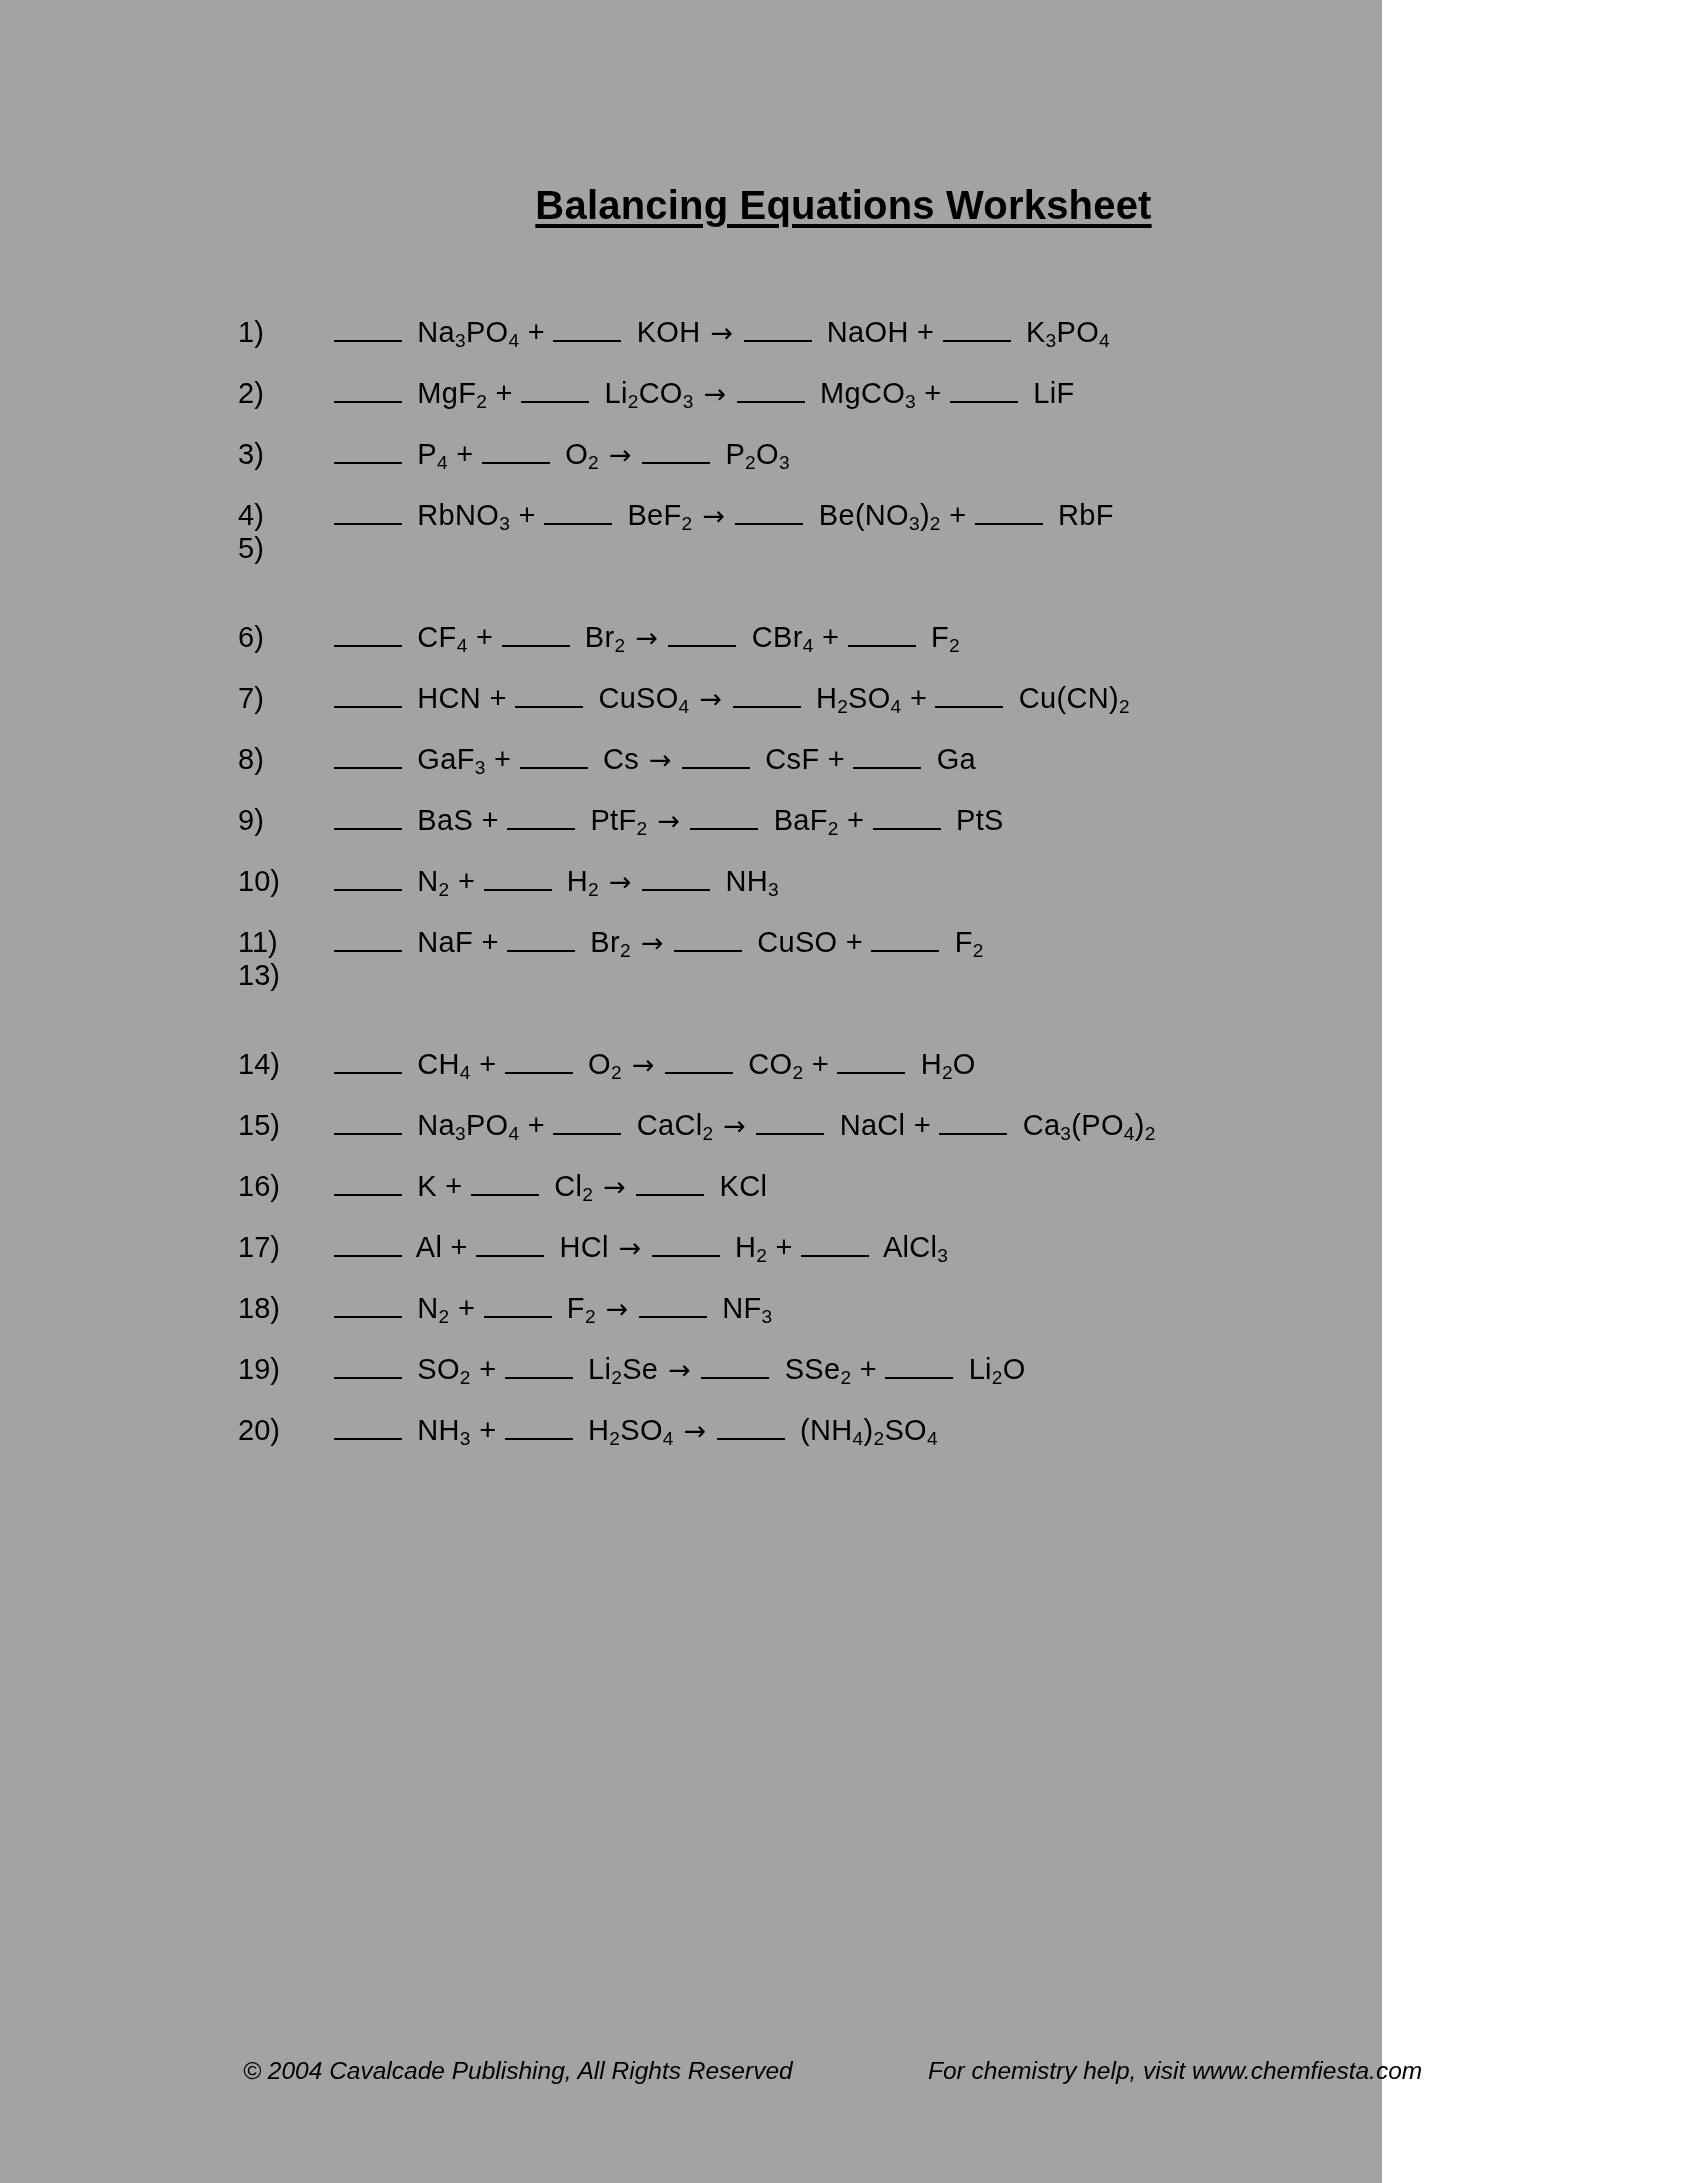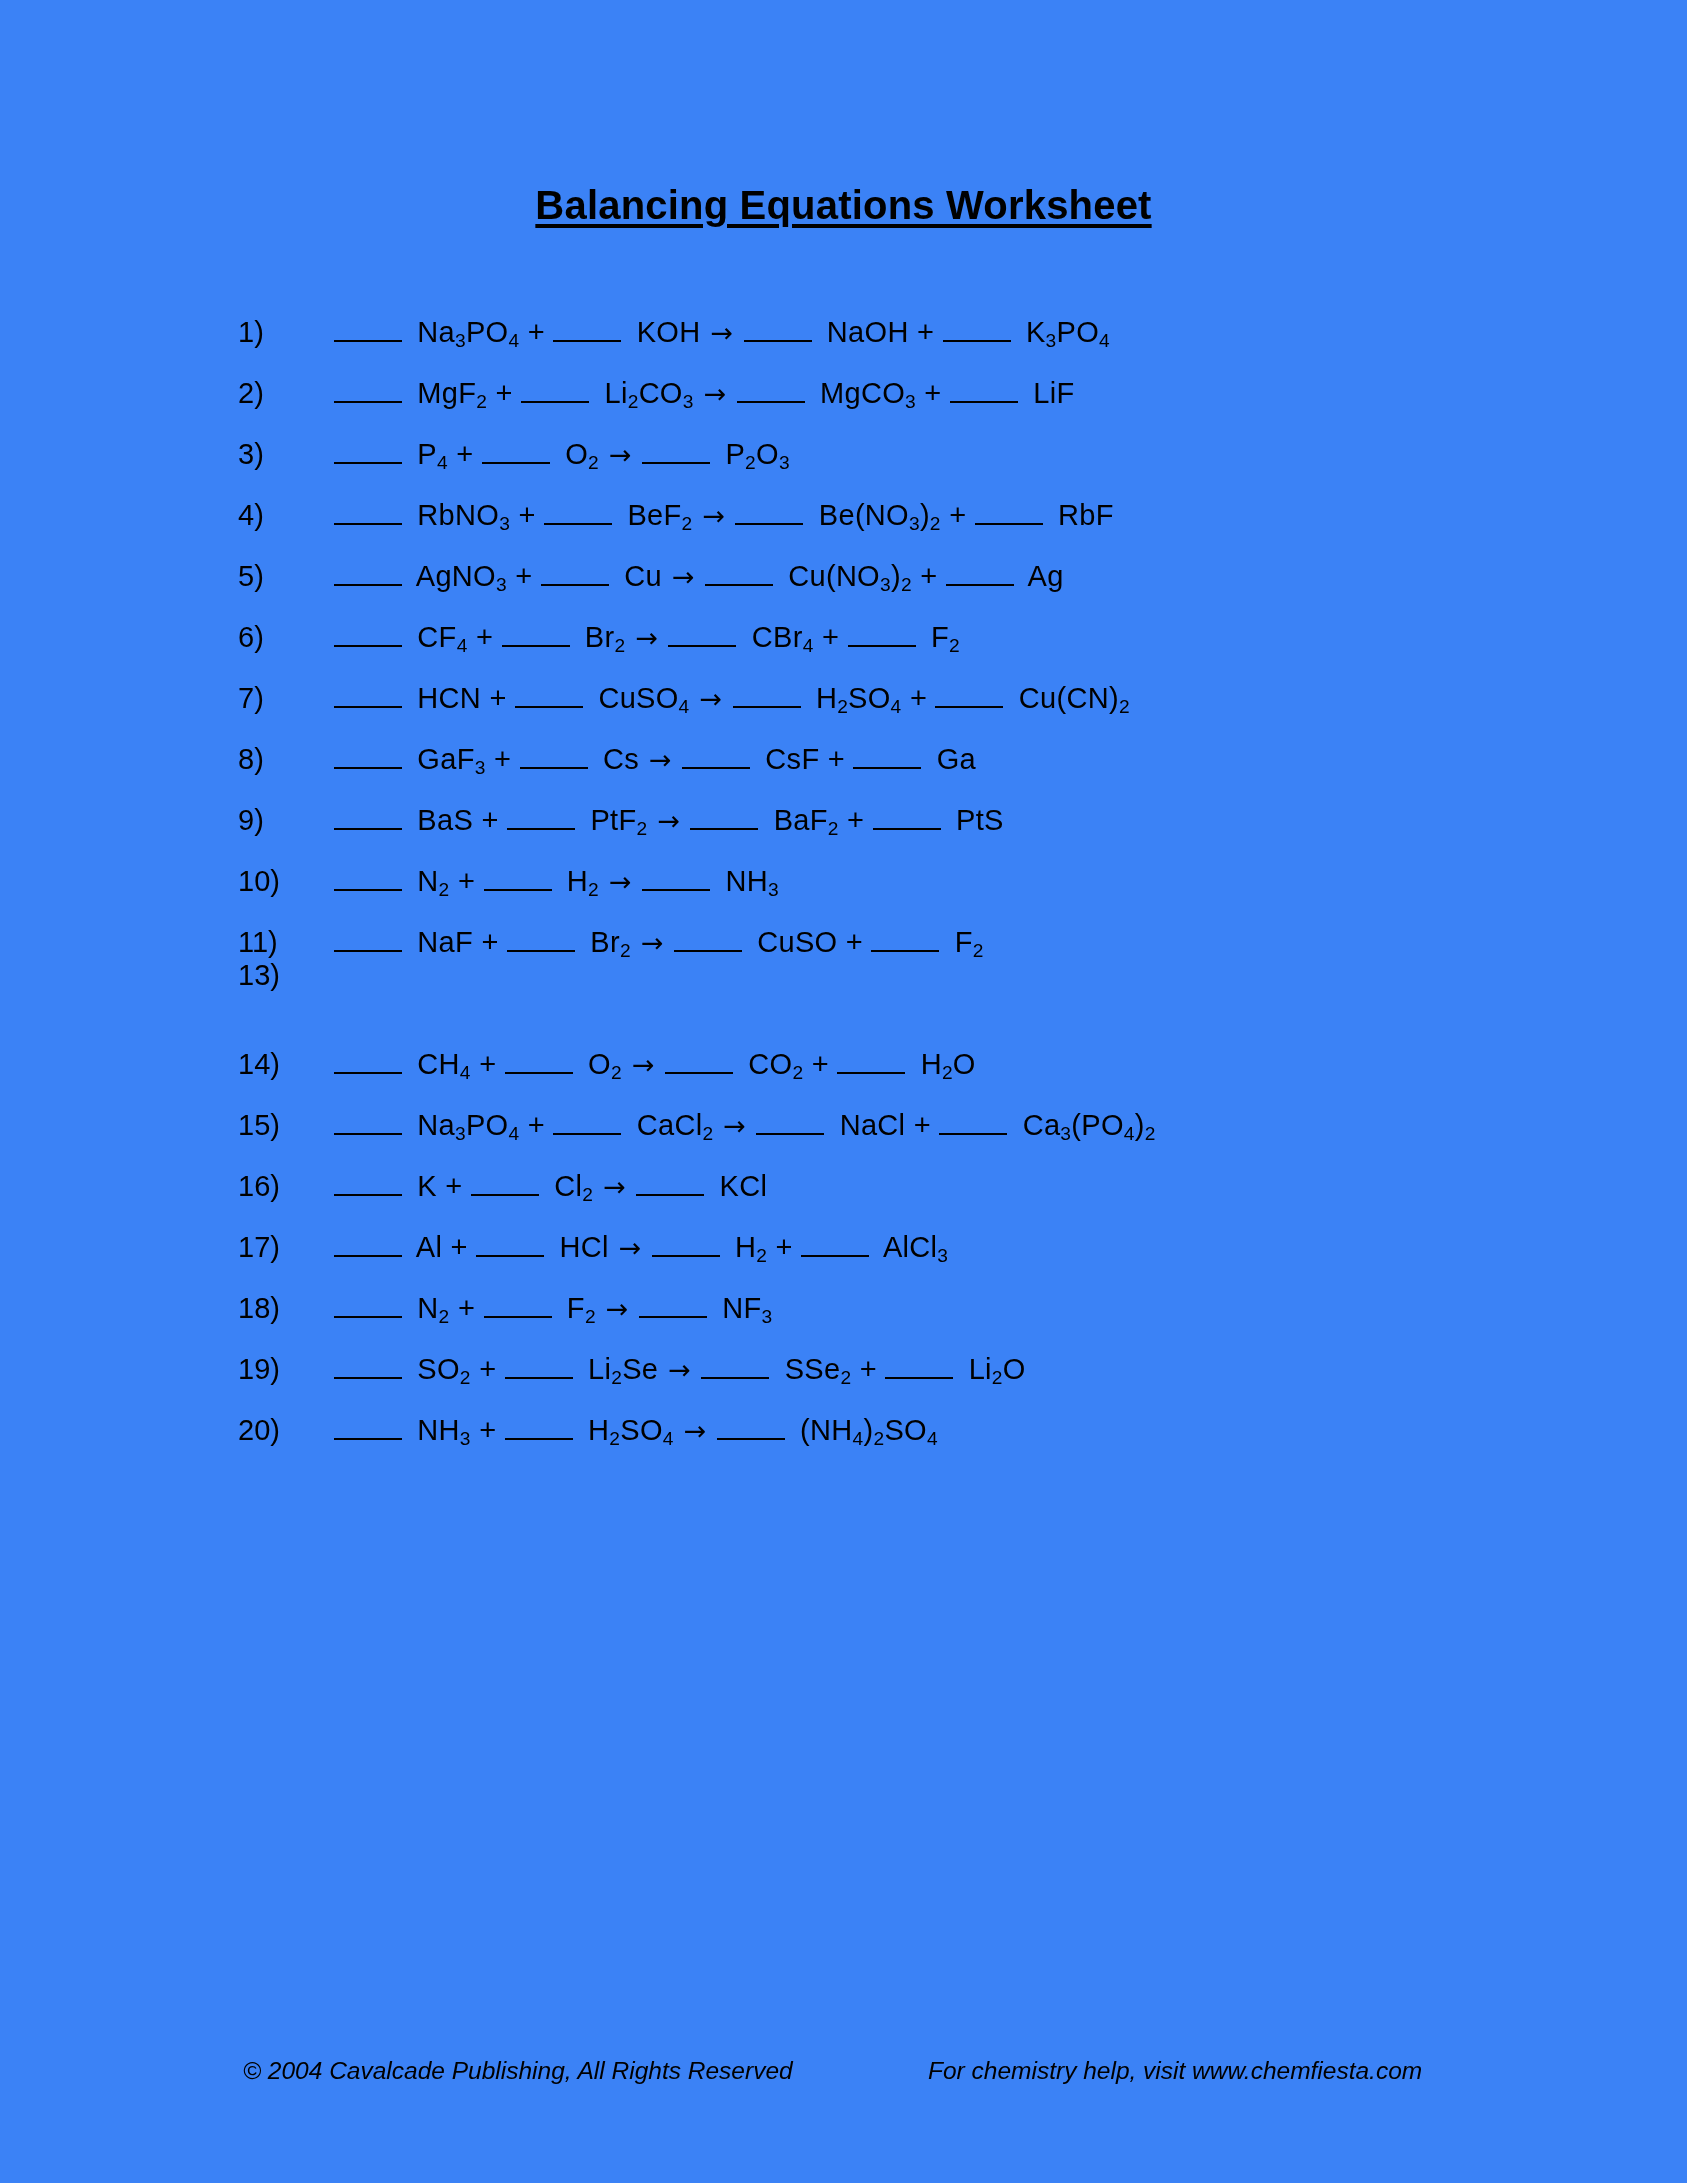--- a/index.html
+++ b/index.html
@@ -11,23 +11,23 @@
     width: 1687px;
     height: 2184px;
     position: relative;
     font-family: "Liberation Sans", sans-serif;
     color: #000000;
     overflow: hidden;
   }
   .page {
     position: absolute;
     left: 0; top: 0;
-    width: 1687px;
+    width: 1382px;
     height: 2184px;
-    background: #3b82f6;
+    background: #a3a3a3;
   }
   .title {
     position: absolute;
     left: 0;
     top: 183px;
     width: 1687px;
     text-align: center;
     font-size: 40px;
     font-weight: bold;
     letter-spacing: 0.2px;
@@ -117,21 +117,20 @@
       <div class="row">
         <div class="num">3)</div>
         <div class="eq"><span class="blank"></span><span> P<sub>4</sub> + </span><span class="blank"></span><span> O<sub>2</sub> <span class="arrow">→</span> </span><span class="blank"></span><span> P<sub>2</sub>O<sub>3</sub></span></div>
       </div>
       <div class="row">
         <div class="num">4)</div>
         <div class="eq"><span class="blank"></span><span> RbNO<sub>3</sub> + </span><span class="blank"></span><span> BeF<sub>2</sub> <span class="arrow">→</span> </span><span class="blank"></span><span> Be(NO<sub>3</sub>)<sub>2</sub> + </span><span class="blank"></span><span> RbF</span></div>
       </div>
       <div class="row">
         <div class="num">5)</div>
-        <div class="eq"><span class="blank"></span><span> AgNO<sub>3</sub> + </span><span class="blank"></span><span> Cu <span class="arrow">→</span> </span><span class="blank"></span><span> Cu(NO<sub>3</sub>)<sub>2</sub> + </span><span class="blank"></span><span> Ag</span></div>
       </div>
       <div class="row">
         <div class="num">6)</div>
         <div class="eq"><span class="blank"></span><span> CF<sub>4</sub> + </span><span class="blank"></span><span> Br<sub>2</sub> <span class="arrow">→</span> </span><span class="blank"></span><span> CBr<sub>4</sub> + </span><span class="blank"></span><span> F<sub>2</sub></span></div>
       </div>
       <div class="row">
         <div class="num">7)</div>
         <div class="eq"><span class="blank"></span><span> HCN + </span><span class="blank"></span><span> CuSO<sub>4</sub> <span class="arrow">→</span> </span><span class="blank"></span><span> H<sub>2</sub>SO<sub>4</sub> + </span><span class="blank"></span><span> Cu(CN)<sub>2</sub></span></div>
       </div>
       <div class="row">

